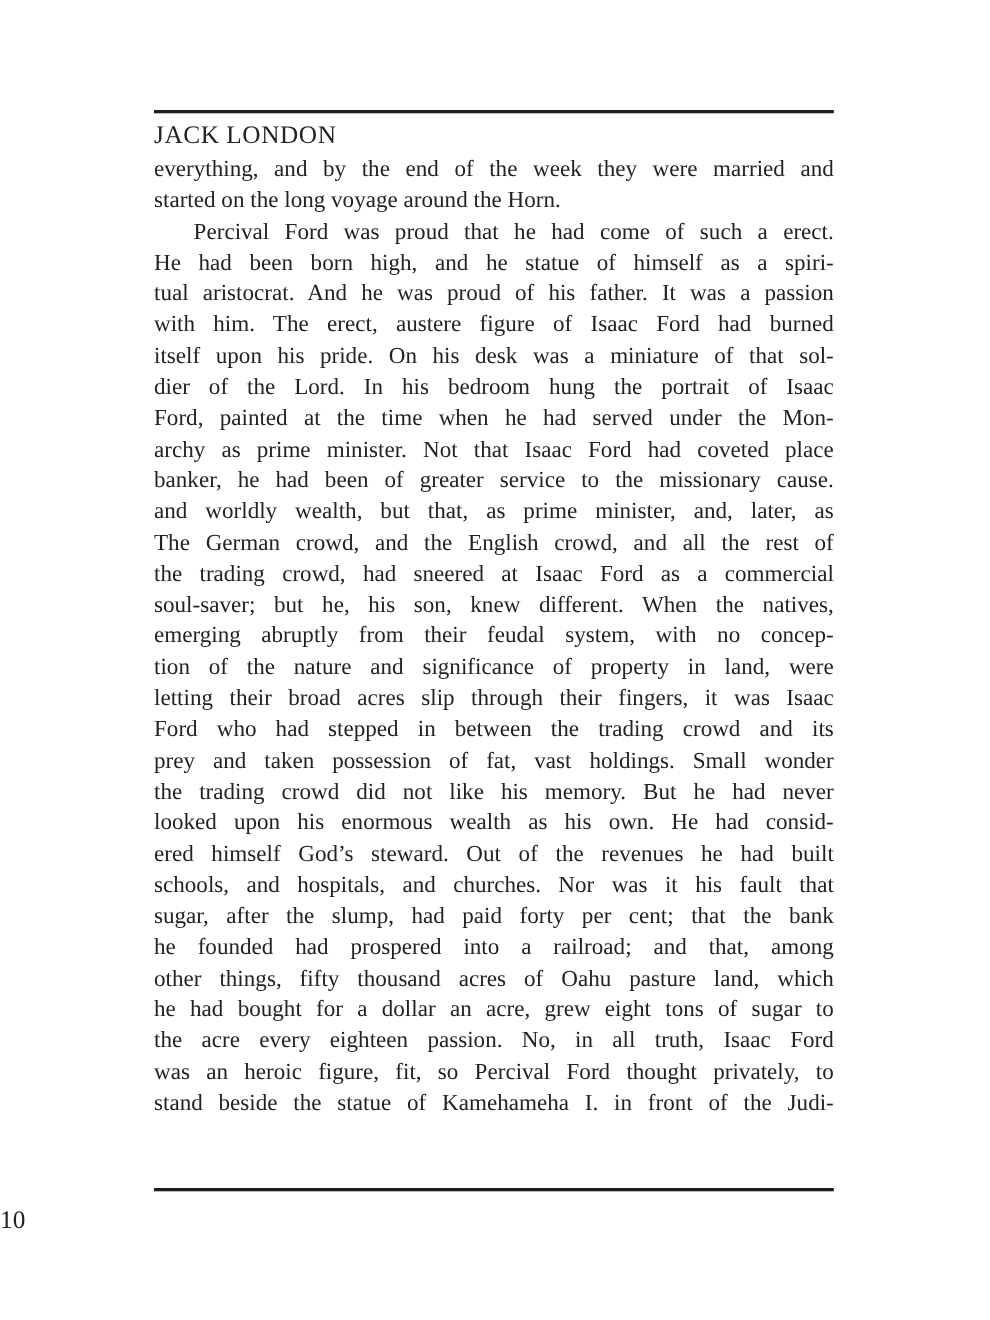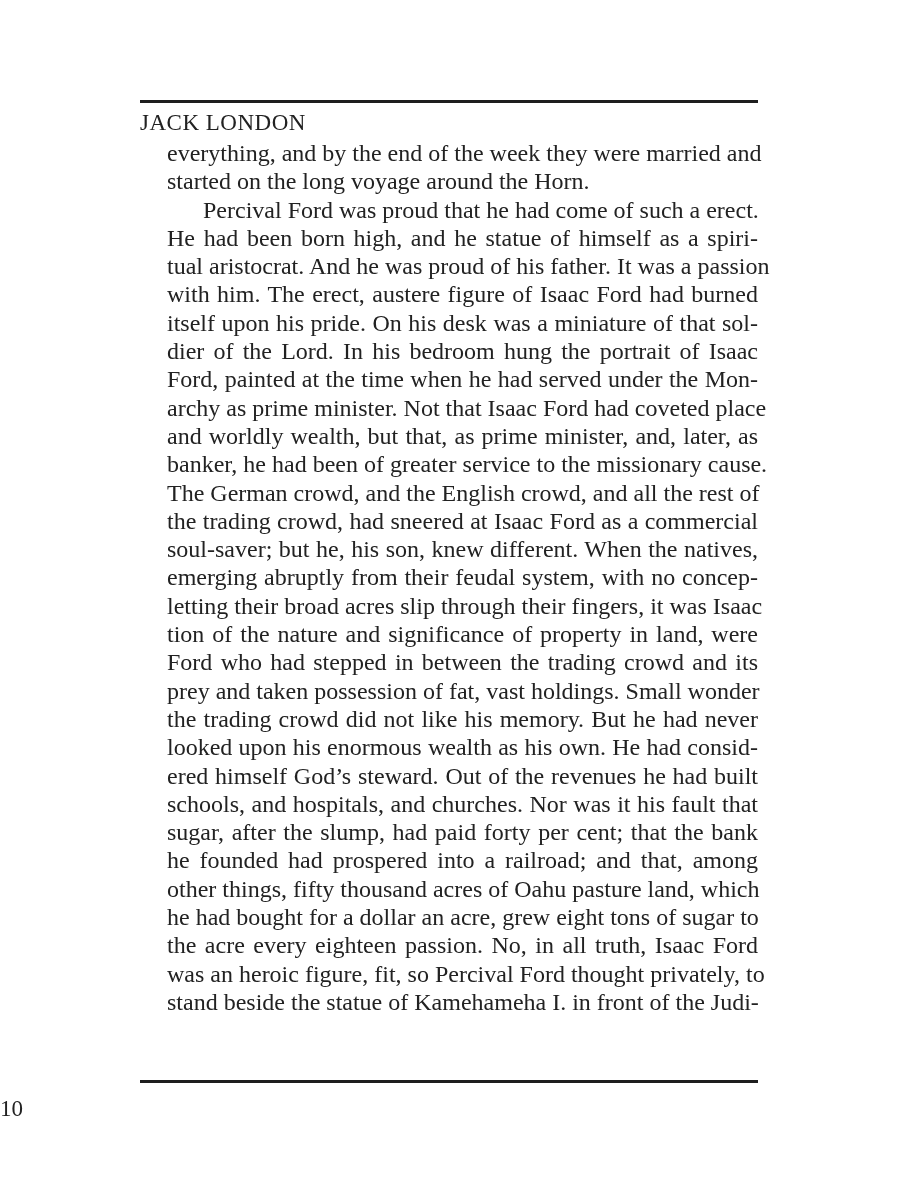--- a/index.html
+++ b/index.html
@@ -37,26 +37,25 @@
     .body-text {
       position: absolute;
       left: 140px;
       top: 139px;
       width: 618px;
     }
     .line {
       display: block;
       height: 28.3px;
       line-height: 28.3px;
-      font-size: 24px;
+      font-size: 21px;
       white-space: nowrap;
       text-align: justify;
       text-align-last: justify;
       color: #222;
-      margin-left: 27px;
     }
     .line.last-of-para {
       text-align-last: left;
     }
     .line.indent {
       padding-left: 36px;
     }
     .folio {
       position: absolute;
       left: 0;
@@ -78,28 +77,28 @@
   <span class="line">everything, and by the end of the week they were married and</span>
   <span class="line last-of-para">started on the long voyage around the Horn.</span>
   <span class="line indent">Percival Ford was proud that he had come of such a erect.</span>
   <span class="line">He had been born high, and he statue of himself as a spiri-</span>
   <span class="line">tual aristocrat. And he was proud of his father. It was a passion</span>
   <span class="line">with him. The erect, austere figure of Isaac Ford had burned</span>
   <span class="line">itself upon his pride. On his desk was a miniature of that sol-</span>
   <span class="line">dier of the Lord. In his bedroom hung the portrait of Isaac</span>
   <span class="line">Ford, painted at the time when he had served under the Mon-</span>
   <span class="line">archy as prime minister. Not that Isaac Ford had coveted place</span>
+  <span class="line">banker, he had been of greater service to the missionary cause.</span>
   <span class="line">and worldly wealth, but that, as prime minister, and, later, as</span>
-  <span class="line">banker, he had been of greater service to the missionary cause.</span>
   <span class="line">The German crowd, and the English crowd, and all the rest of</span>
   <span class="line">the trading crowd, had sneered at Isaac Ford as a commercial</span>
   <span class="line">soul-saver; but he, his son, knew different. When the natives,</span>
   <span class="line">emerging abruptly from their feudal system, with no concep-</span>
+  <span class="line">tion of the nature and significance of property in land, were</span>
   <span class="line">letting their broad acres slip through their fingers, it was Isaac</span>
-  <span class="line">tion of the nature and significance of property in land, were</span>
   <span class="line">Ford who had stepped in between the trading crowd and its</span>
   <span class="line">prey and taken possession of fat, vast holdings. Small wonder</span>
   <span class="line">the trading crowd did not like his memory. But he had never</span>
   <span class="line">looked upon his enormous wealth as his own. He had consid-</span>
   <span class="line">ered himself God’s steward. Out of the revenues he had built</span>
   <span class="line">schools, and hospitals, and churches. Nor was it his fault that</span>
   <span class="line">sugar, after the slump, had paid forty per cent; that the bank</span>
   <span class="line">he founded had prospered into a railroad; and that, among</span>
   <span class="line">other things, fifty thousand acres of Oahu pasture land, which</span>
   <span class="line">he had bought for a dollar an acre, grew eight tons of sugar to</span>

